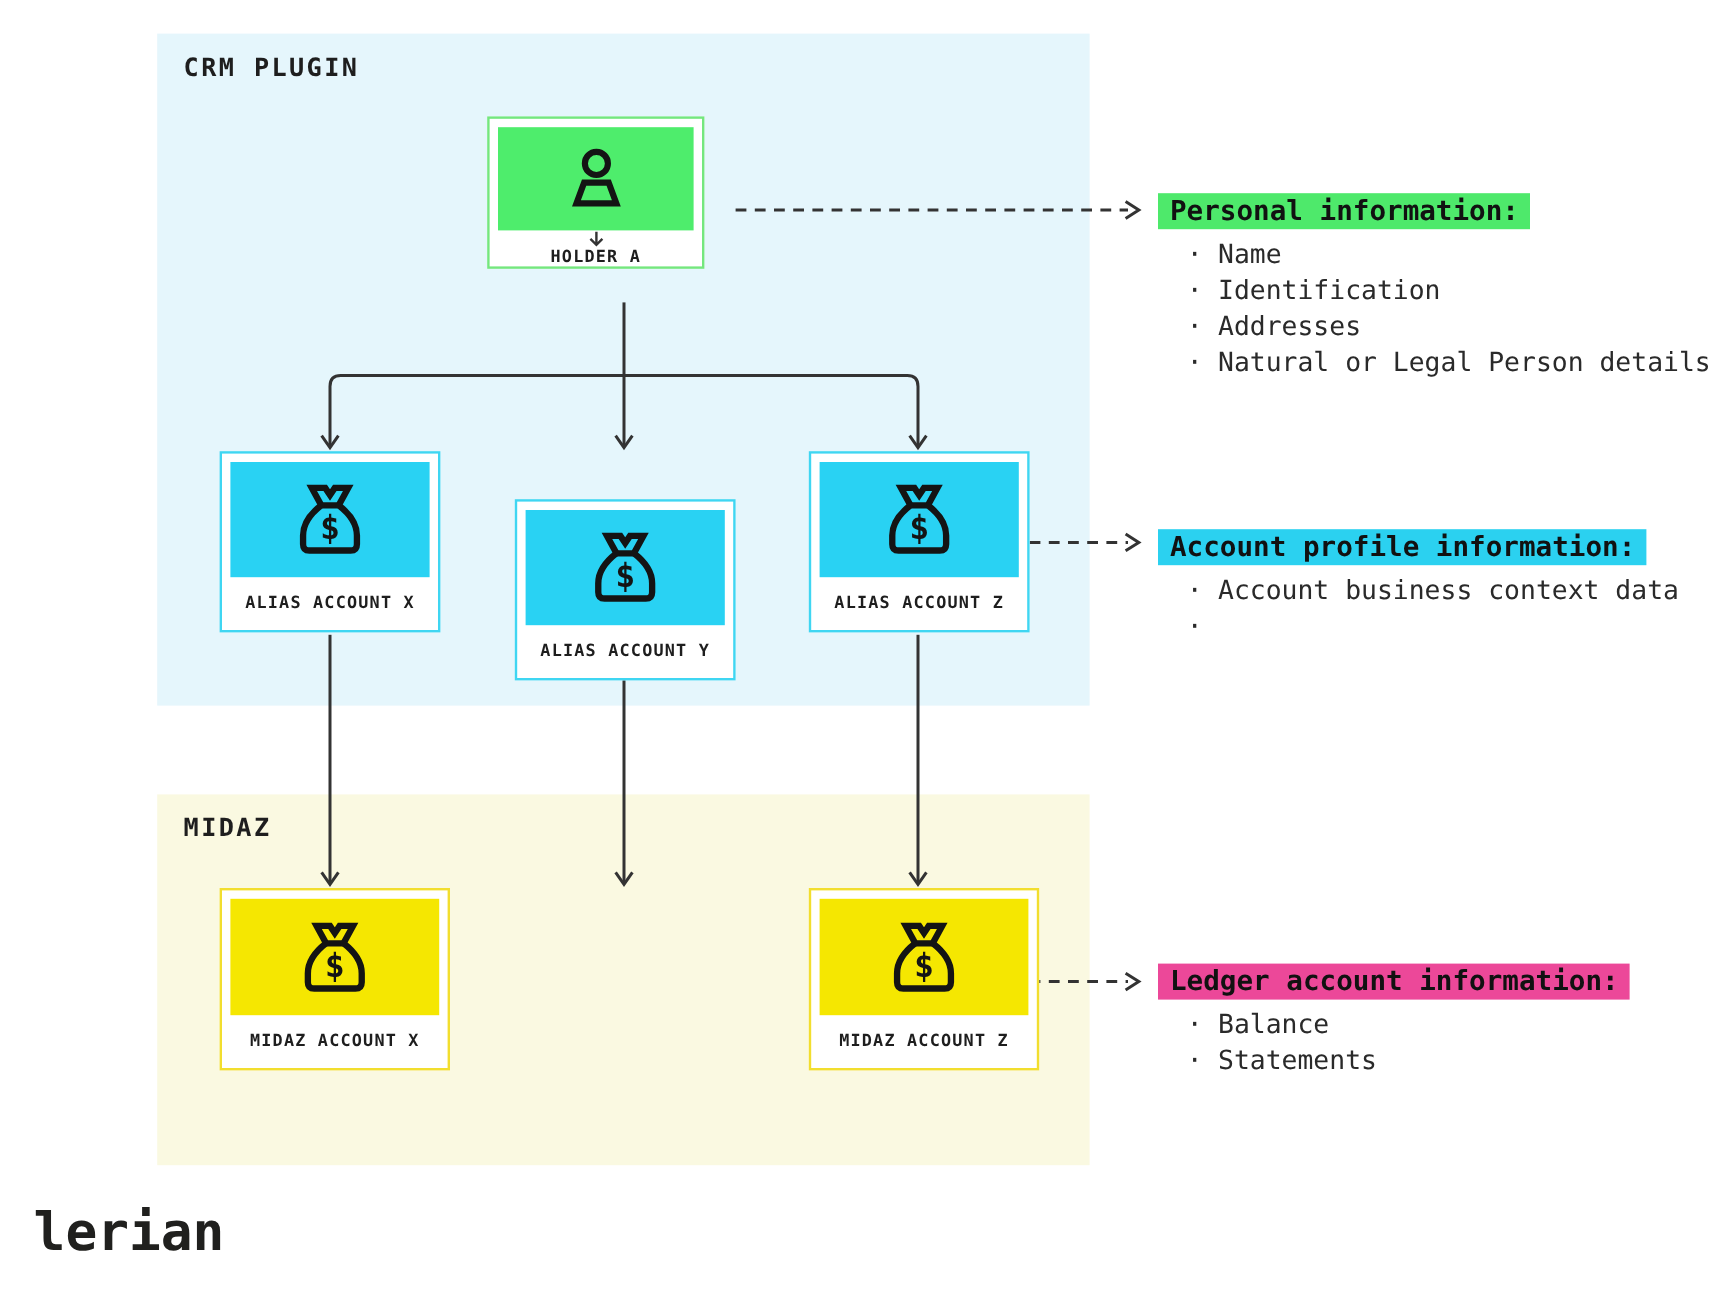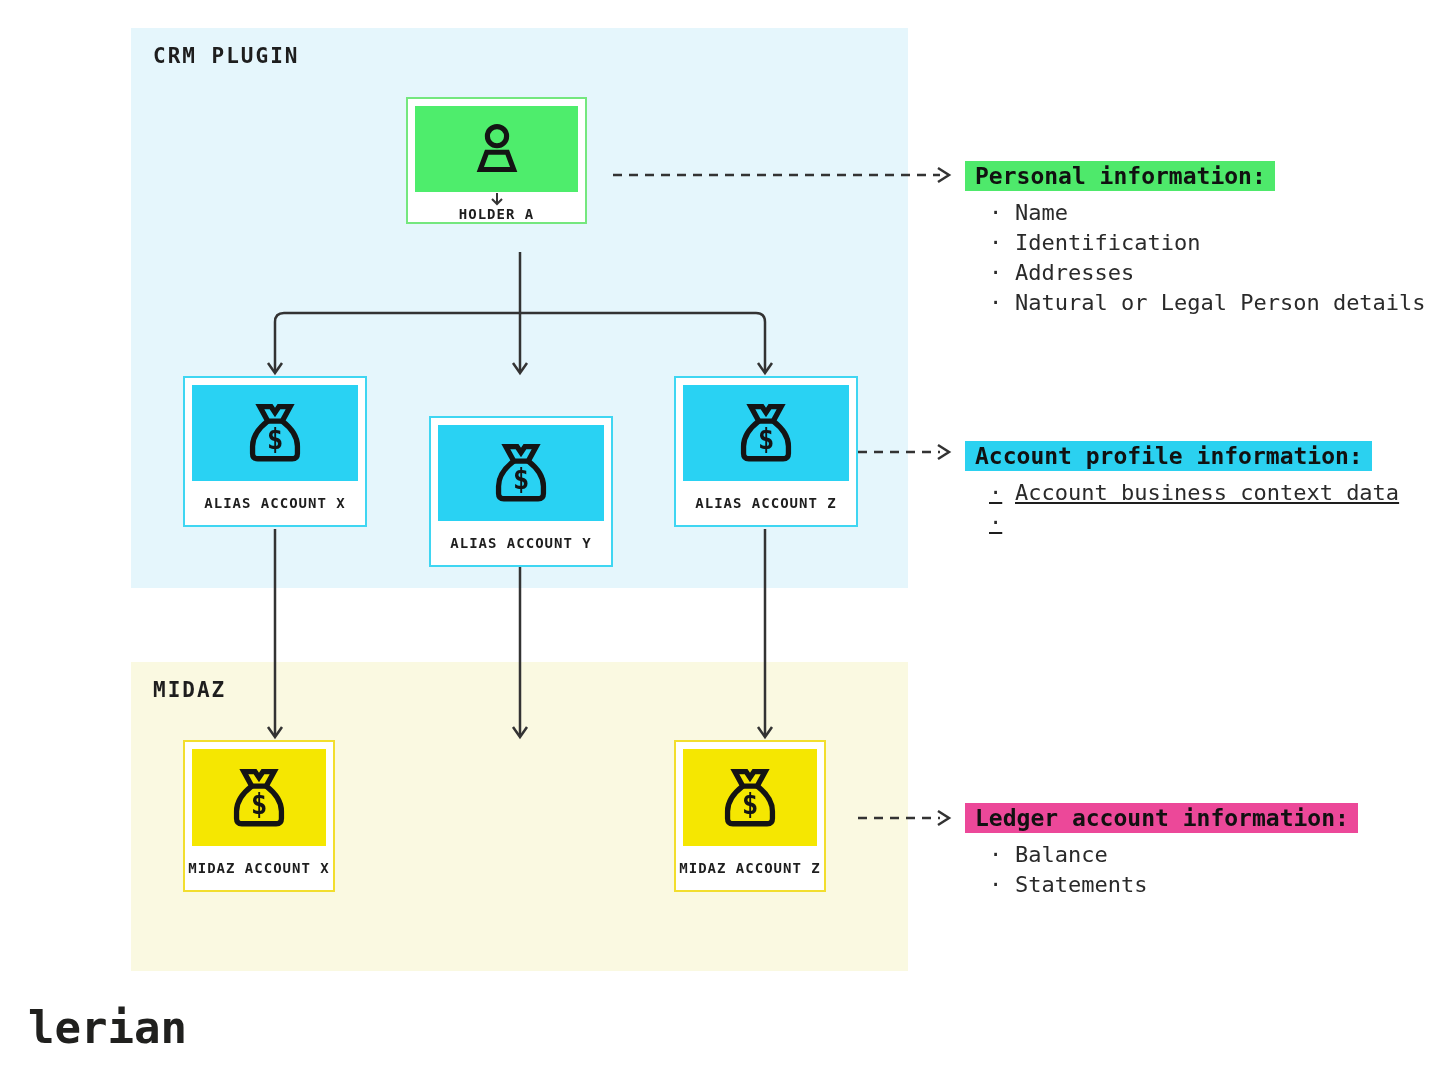--- a/index.html
+++ b/index.html
@@ -9,37 +9,37 @@
   
   .region{position:absolute;}
   .region-crm{left:131px;top:28px;width:777px;height:560px;background:#e5f6fc;}
   .region-midaz{left:131px;top:662px;width:777px;height:309px;background:#faf9e1;}
   .region-label{position:absolute;left:22px;top:16px;font-size:21px;font-weight:bold;letter-spacing:2px;color:#1e1e1e;}
 
   
   .card{position:absolute;background:#ffffff;box-sizing:border-box;display:flex;flex-direction:column;align-items:stretch;padding:7px 7px 0 7px;}
   .card-holder{left:406px;top:97px;width:181px;height:127px;border:2px solid #74e77e;}
   .card-alias{top:376px;width:184px;height:151px;border:2px solid #3fd6f2;}
-  .card-midaz{top:740px;width:152px;height:152px;border:2px solid #f2de2e;}
+  .card-midaz{top:740px;width:192px;height:152px;border:2px solid #f2de2e;}
   .cx1{left:183px;} .cx2{left:429px;margin-top:40px;} .cx3{left:674px;}
   .card-fill{display:flex;align-items:center;justify-content:center;}
   .fill-green{background:#4eed6c;height:102px;}
   .fill-cyan{background:#29d2f3;height:96px;}
   .fill-yellow{background:#f5e701;height:97px;}
   .card-label{flex:1;display:flex;align-items:center;justify-content:center;font-size:14px;font-weight:bold;letter-spacing:1px;color:#1e1e1e;white-space:nowrap;}
   .mini-arrow{display:flex;justify-content:center;height:13px;margin-top:1px;}
   .icon-svg{display:block;}
 
   
   .overlay{position:absolute;left:0;top:0;width:1445px;height:1080px;pointer-events:none;}
 
   
   .annotation{position:absolute;white-space:nowrap;}
   .ann-1{left:965px;top:161px;}
-  .ann-2{left:965px;top:441px;text-decoration:underline;}
+  .ann-2{left:965px;top:441px;}
   .ann-3{left:965px;top:803px;}
   .ann-title{display:inline-block;font-size:23px;line-height:24px;font-weight:bold;padding:3px 9px 3px 10px;color:#111;}
   .hl-green{background:#4ee96b;}
   .hl-cyan{background:#2bd1f0;}
   .hl-yellow{background:#ec4899;}
   .ann-items{margin:7px 0 0 24px;}
   .ann-item{display:flex;align-items:baseline;font-size:22px;line-height:30px;color:#2a2a2a;}
   .ann-dot{width:26px;font-size:22px;color:#2a2a2a;}
 
   

